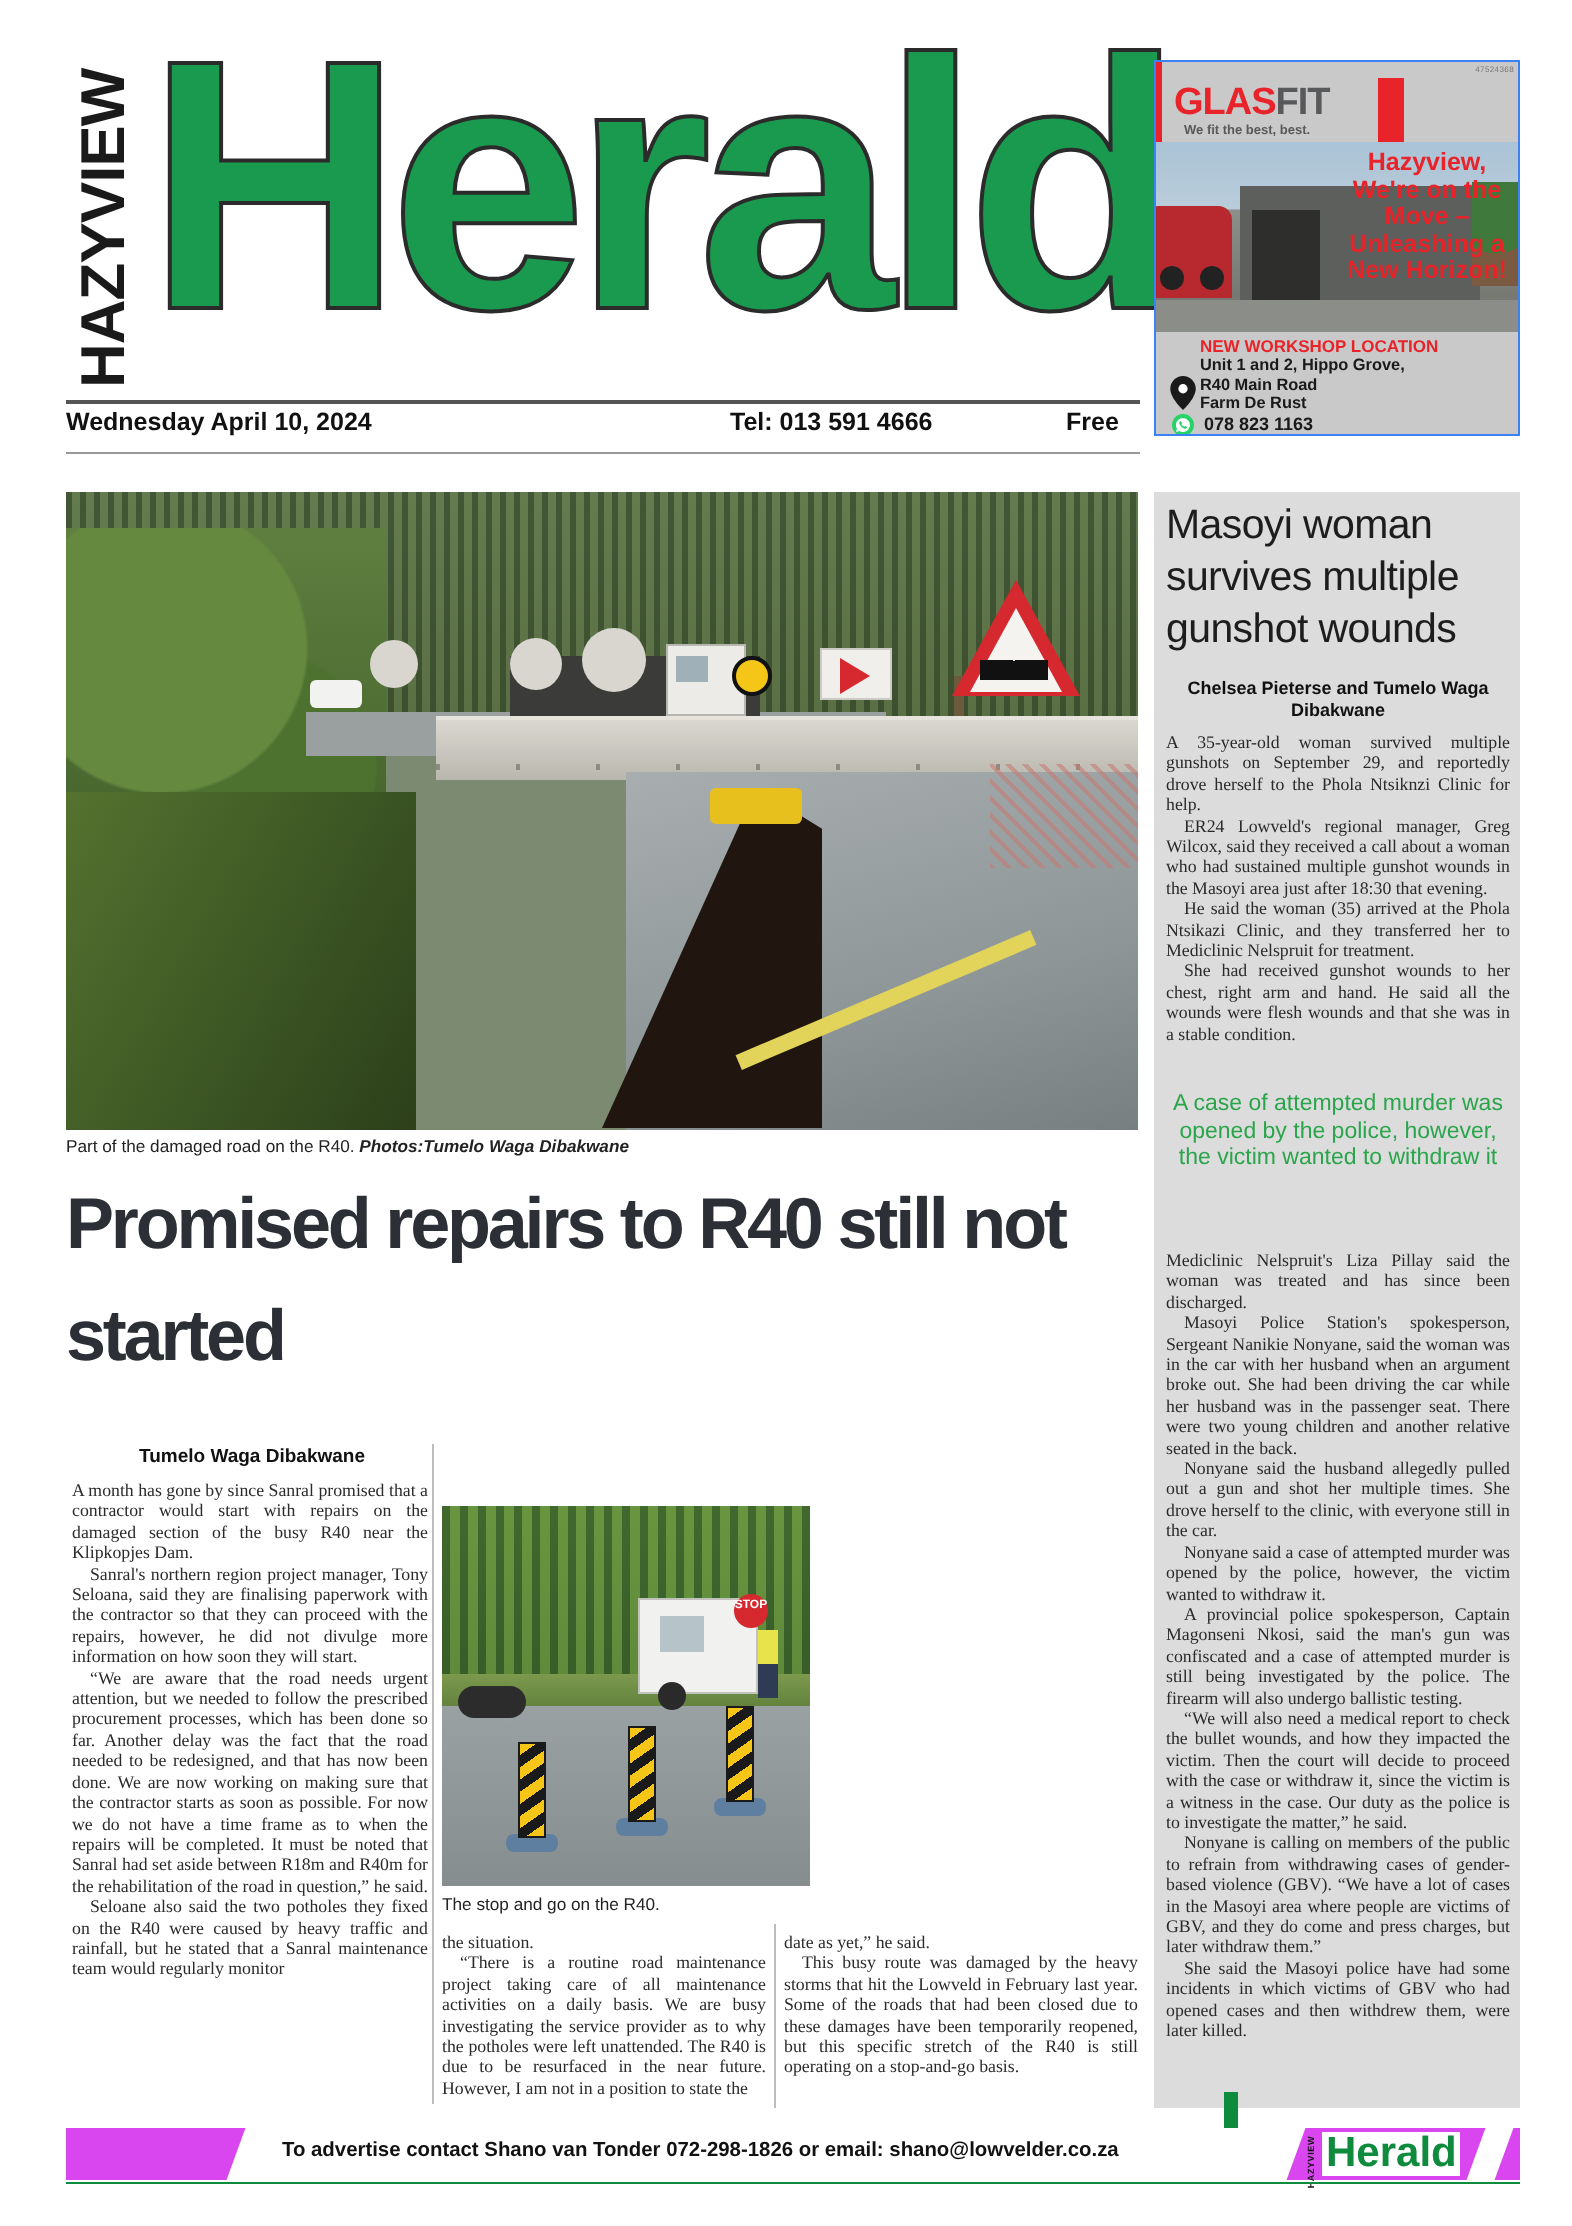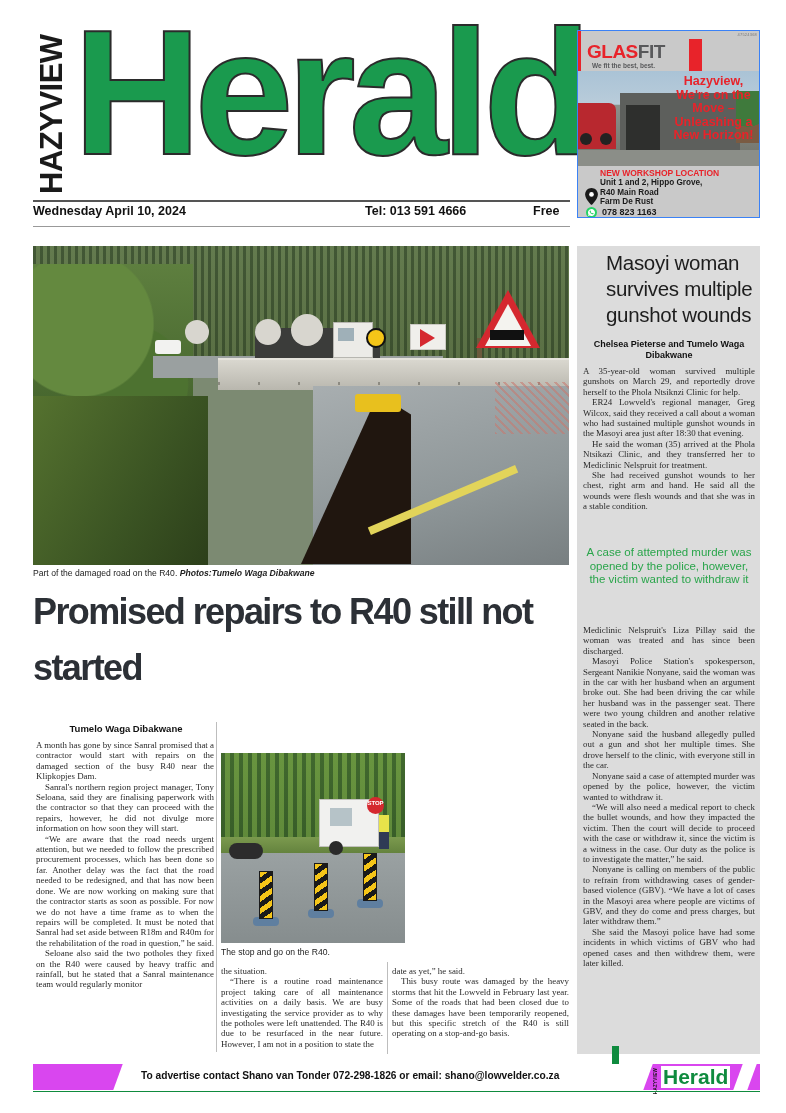--- a/index.html
+++ b/index.html
@@ -209,21 +209,21 @@
   .p2rock { position:absolute; left:8px; top:90px; width:34px; height:16px;
             background:#2c2c2c; border-radius:8px; }
   .cap2 { position:absolute; left:221px; top:947px; width:184px;
           font-family:"Liberation Sans", sans-serif; font-size:8.6px; color:#222; }
 
   
   .rightpanel { position:absolute; left:577px; top:246px; width:183px; height:808px;
                 background:#dcdcdc; }
   .r-head { position:absolute; left:583px; top:250px; width:172px;
             font-family:"Liberation Sans", sans-serif; font-weight:normal;
-            font-size:20.5px; line-height:26px; color:#1d1d1d; letter-spacing:-0.3px;margin-left:23px; }
+            font-size:20.5px; line-height:26px; color:#1d1d1d; letter-spacing:-0.3px; }
   .r-byline { position:absolute; left:583px; top:339px; width:172px; text-align:center;
               font-family:"Liberation Sans", sans-serif; font-weight:bold;
               font-size:9px; line-height:10.5px; color:#111; }
   .r-body1 { position:absolute; left:583px; top:366px; width:172px;
              font-family:"Liberation Serif", serif; font-size:8.9px; line-height:10.4px;
              color:#2a2a2a; text-align:justify; }
   .r-pull { position:absolute; left:586px; top:546px; width:166px; text-align:center;
             font-family:"Liberation Sans", sans-serif; font-size:11.5px; line-height:13.5px;
             color:#2aa54b; }
   .r-body2 { position:absolute; left:583px; top:625px; width:172px;
@@ -377,31 +377,32 @@
     <p>This busy route was damaged by the heavy storms that hit the Lowveld in February last year. Some of the roads that had been closed due to these damages have been temporarily reopened, but this specific stretch of the R40 is still operating on a stop-and-go basis.</p>
   </div>
 
   <div class="vrule" style="left:216px; top:722px; height:330px;"></div>
   <div class="vrule" style="left:387px; top:962px; height:92px;"></div>
 
   <div class="rightpanel"></div>
   <div class="r-head">Masoyi woman survives multiple gunshot wounds</div>
   <div class="r-byline">Chelsea Pieterse and Tumelo Waga Dibakwane</div>
   <div class="r-body1">
-    <p class="noind">A 35-year-old woman survived multiple gunshots on March 29, and reportedly drove herself to the Phola Ntsiknzi Clinic for help.</p>
+    <p class="noind">A 35-year-old woman survived multiple gunshots on September 29, and reportedly drove herself to the Phola Ntsiknzi Clinic for help.</p>
     <p>ER24 Lowveld's regional manager, Greg Wilcox, said they received a call about a woman who had sustained multiple gunshot wounds in the Masoyi area just after 18:30 that evening.</p>
     <p>He said the woman (35) arrived at the Phola Ntsikazi Clinic, and they transferred her to Mediclinic Nelspruit for treatment.</p>
     <p>She had received gunshot wounds to her chest, right arm and hand. He said all the wounds were flesh wounds and that she was in a stable condition.</p>
   </div>
   <div class="r-pull">A case of attempted murder was opened by the police, however, the victim wanted to withdraw it</div>
   <div class="r-body2">
     <p class="noind">Mediclinic Nelspruit's Liza Pillay said the woman was treated and has since been discharged.</p>
     <p>Masoyi Police Station's spokesperson, Sergeant Nanikie Nonyane, said the woman was in the car with her husband when an argument broke out. She had been driving the car while her husband was in the passenger seat. There were two young children and another relative seated in the back.</p>
     <p>Nonyane said the husband allegedly pulled out a gun and shot her multiple times. She drove herself to the clinic, with everyone still in the car.</p>
     <p>Nonyane said a case of attempted murder was opened by the police, however, the victim wanted to withdraw it.</p>
+    <p>A provincial police spokesperson, Captain Magonseni Nkosi, said the man's gun was confiscated and a case of attempted murder is still being investigated by the police. The firearm will also undergo ballistic testing.</p>
     <p>“We will also need a medical report to check the bullet wounds, and how they impacted the victim. Then the court will decide to proceed with the case or withdraw it, since the victim is a witness in the case. Our duty as the police is to investigate the matter,” he said.</p>
     <p>Nonyane is calling on members of the public to refrain from withdrawing cases of gender-based violence (GBV). “We have a lot of cases in the Masoyi area where people are victims of GBV, and they do come and press charges, but later withdraw them.”</p>
     <p>She said the Masoyi police have had some incidents in which victims of GBV who had opened cases and then withdrew them, were later killed.</p>
   </div>
 
   <div class="footsidebar"></div>
   <div class="footbar">
     <div class="footwhite"></div>
     <div class="foottext">To advertise contact Shano van Tonder 072-298-1826 or email: shano@lowvelder.co.za</div>
     <div class="footlogo-vert">HAZYVIEW</div>

